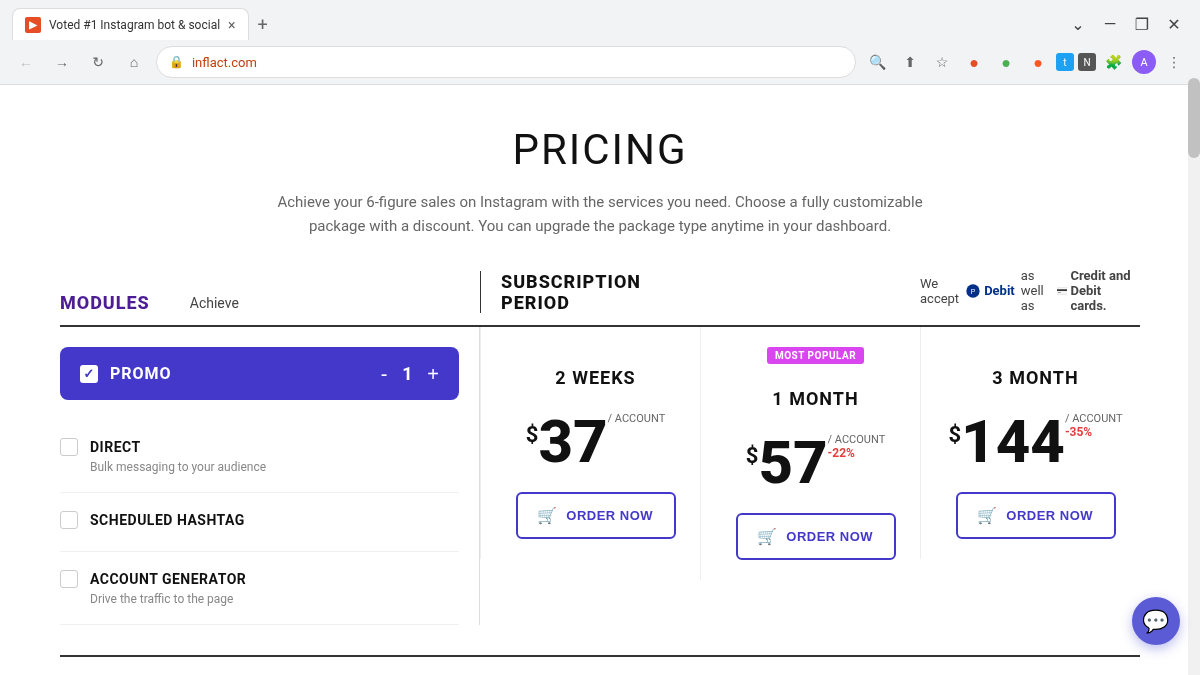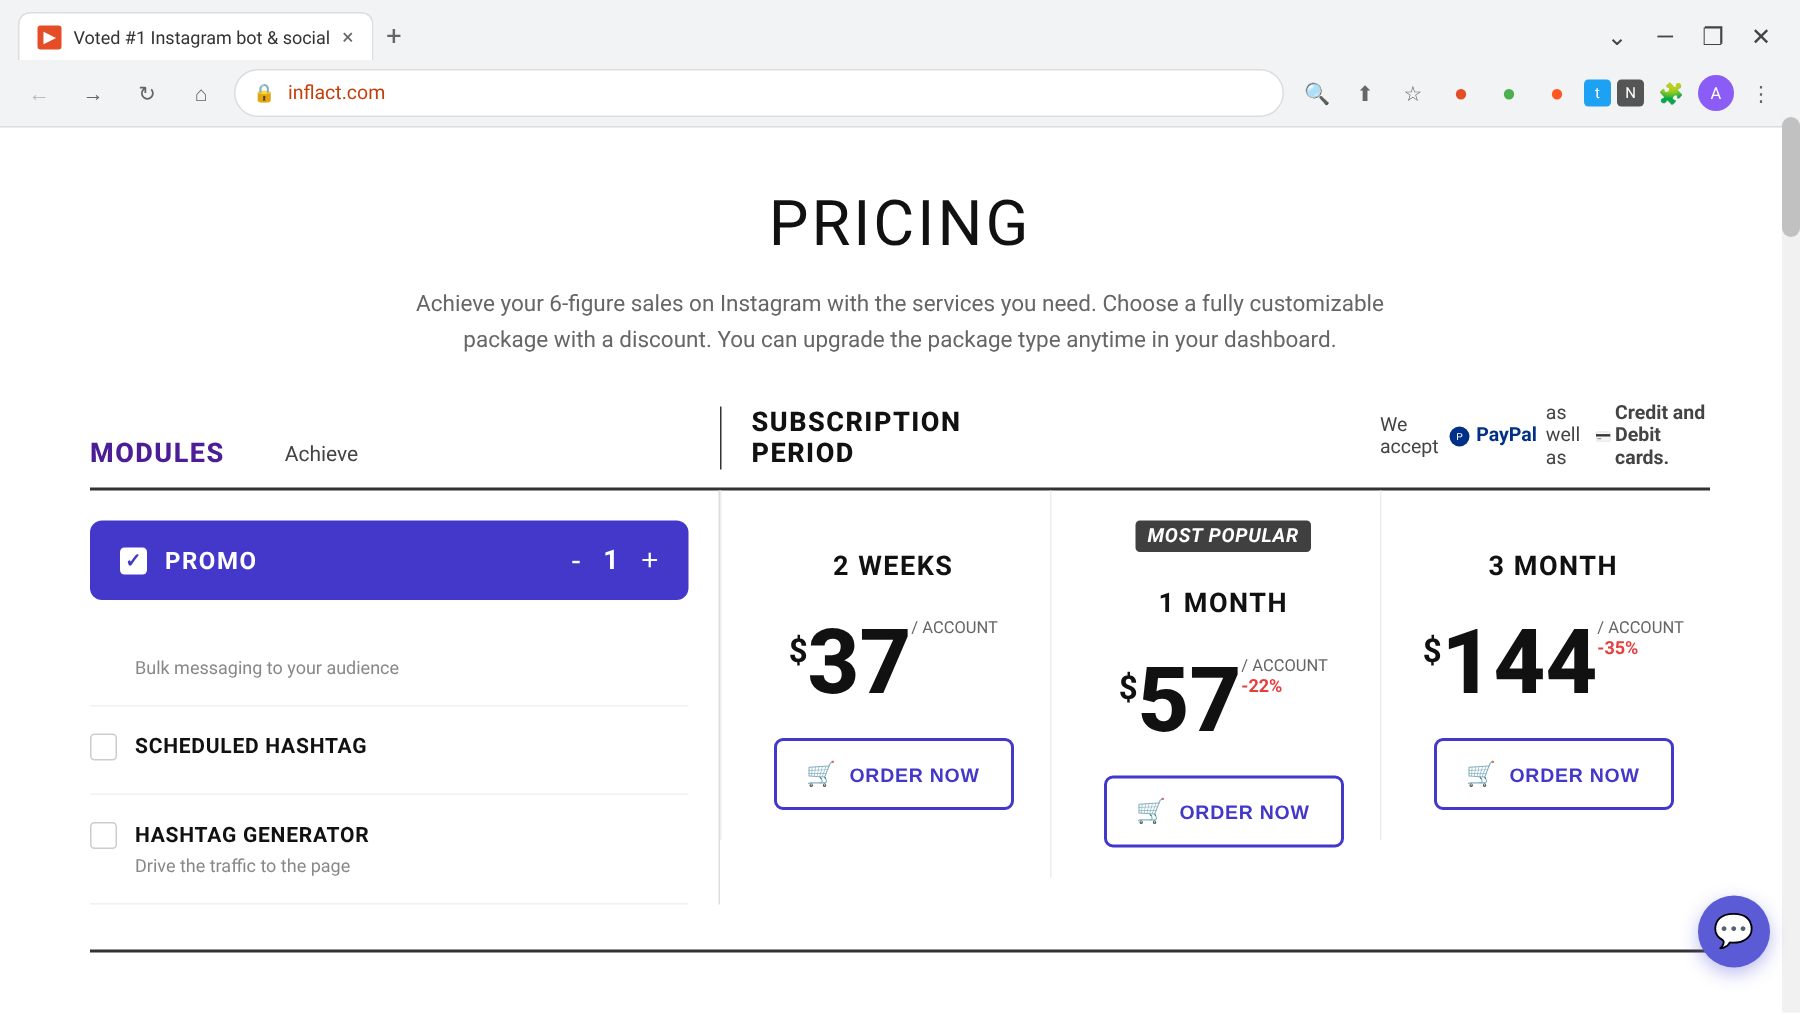--- a/index.html
+++ b/index.html
@@ -63,21 +63,21 @@
     
     .module-item { padding: 18px 0; border-bottom: 1px solid #f0f0f0; }
     .module-item-header { display: flex; align-items: center; gap: 12px; margin-bottom: 4px; }
     .module-checkbox { width: 18px; height: 18px; border: 1px solid #ccc; border-radius: 3px; flex-shrink: 0; }
     .module-name { font-size: 14px; font-weight: 700; letter-spacing: 0.5px; color: #111; }
     .module-desc { font-size: 12px; color: #888; margin-left: 30px; }
 
     
     .plan-col { padding: 20px 10px 20px 20px; display: flex; flex-direction: column; align-items: center; border-left: 1px solid #eee; }
     .plan-name { font-size: 18px; font-weight: 700; letter-spacing: 1px; color: #111; margin-top: 20px; margin-bottom: 8px; }
-    .most-popular-badge { background: #404040; color: #fff; font-size: 13px; font-weight: 700; letter-spacing: 0.5px; padding: 3px 8px; border-radius: 3px; margin-bottom: 4px; font-style: italic; }
+    .most-popular-badge { background: #d946ef; color: #fff; font-size: 10px; font-weight: 700; letter-spacing: 0.5px; padding: 3px 8px; border-radius: 3px; margin-bottom: 4px; }
     .plan-price-row { display: flex; align-items: flex-start; margin: 16px 0 4px; }
     .price-currency { font-size: 22px; font-weight: 700; margin-top: 10px; color: #111; }
     .price-amount { font-size: 60px; font-weight: 800; color: #111; line-height: 1; }
     .price-meta { display: flex; flex-direction: column; justify-content: flex-end; padding-bottom: 6px; }
     .per-account { font-size: 11px; color: #666; }
     .discount-badge { font-size: 12px; font-weight: 700; color: #e53e3e; }
     .order-btn { display: flex; align-items: center; gap: 8px; border: 2px solid #4338ca; color: #4338ca; background: white; border-radius: 6px; padding: 12px 20px; font-size: 13px; font-weight: 700; letter-spacing: 0.5px; cursor: pointer; margin-top: 16px; width: 160px; justify-content: center; }
     .cart-icon { font-size: 16px; }
 
     
@@ -152,21 +152,21 @@
       <span class="sub-period-label">SUBSCRIPTION PERIOD</span>
     </div>
     <div></div>
     <div class="payment-info">
       <span>We accept</span>
       <span style="display:inline-flex;align-items:center;gap:3px;">
         <svg width="16" height="16" viewBox="0 0 24 24">
             <circle cx="12" cy="12" r="10" fill="#003087"></circle>
             <text x="12" y="16" text-anchor="middle" fill="white" font-size="10" font-family="sans-serif">P</text>
           </svg>
-        <strong class="paypal-logo">PayPal</strong>
+        <strong class="paypal-logo">Debit</strong>
       </span>
       <span>as well as</span>
       <span style="display:inline-flex;align-items:center;gap:3px;">
         <svg width="20" height="16" viewBox="0 0 30 20">
             <rect width="30" height="20" rx="3" fill="#f5f5f5" stroke="#ccc" stroke-width="1"></rect>
             <rect y="5" width="30" height="5" fill="#333"></rect>
             <rect x="3" y="13" width="8" height="3" rx="1" fill="#999"></rect>
           </svg>
         <strong>Credit and Debit cards.</strong>
       </span>
@@ -183,34 +183,38 @@
         </div>
         <span class="promo-label">PROMO</span>
         <div class="quantity-control">
           <button class="qty-btn">-</button>
           <span class="qty-value">1</span>
           <button class="qty-btn">+</button>
         </div>
       </div>
 
       <div class="module-item">
+        <div class="module-item-header">
+          <div class="module-checkbox"></div>
+          <span class="module-name">DIRECT</span>
+        </div>
         <div class="module-desc">Bulk messaging to your audience</div>
       </div>
 
       <div class="module-item">
         <div class="module-item-header">
           <div class="module-checkbox"></div>
           <span class="module-name">SCHEDULED HASHTAG</span>
         </div>
       </div>
 
       <div class="module-item">
         <div class="module-item-header">
           <div class="module-checkbox"></div>
-          <span class="module-name">HASHTAG GENERATOR</span>
+          <span class="module-name">ACCOUNT GENERATOR</span>
         </div>
         <div class="module-desc">Drive the traffic to the page</div>
       </div>
 
     </div>
 
     <div class="plan-col">
       <span class="plan-name">2 WEEKS</span>
       <div class="plan-price-row">
         <span class="price-currency">$</span>

